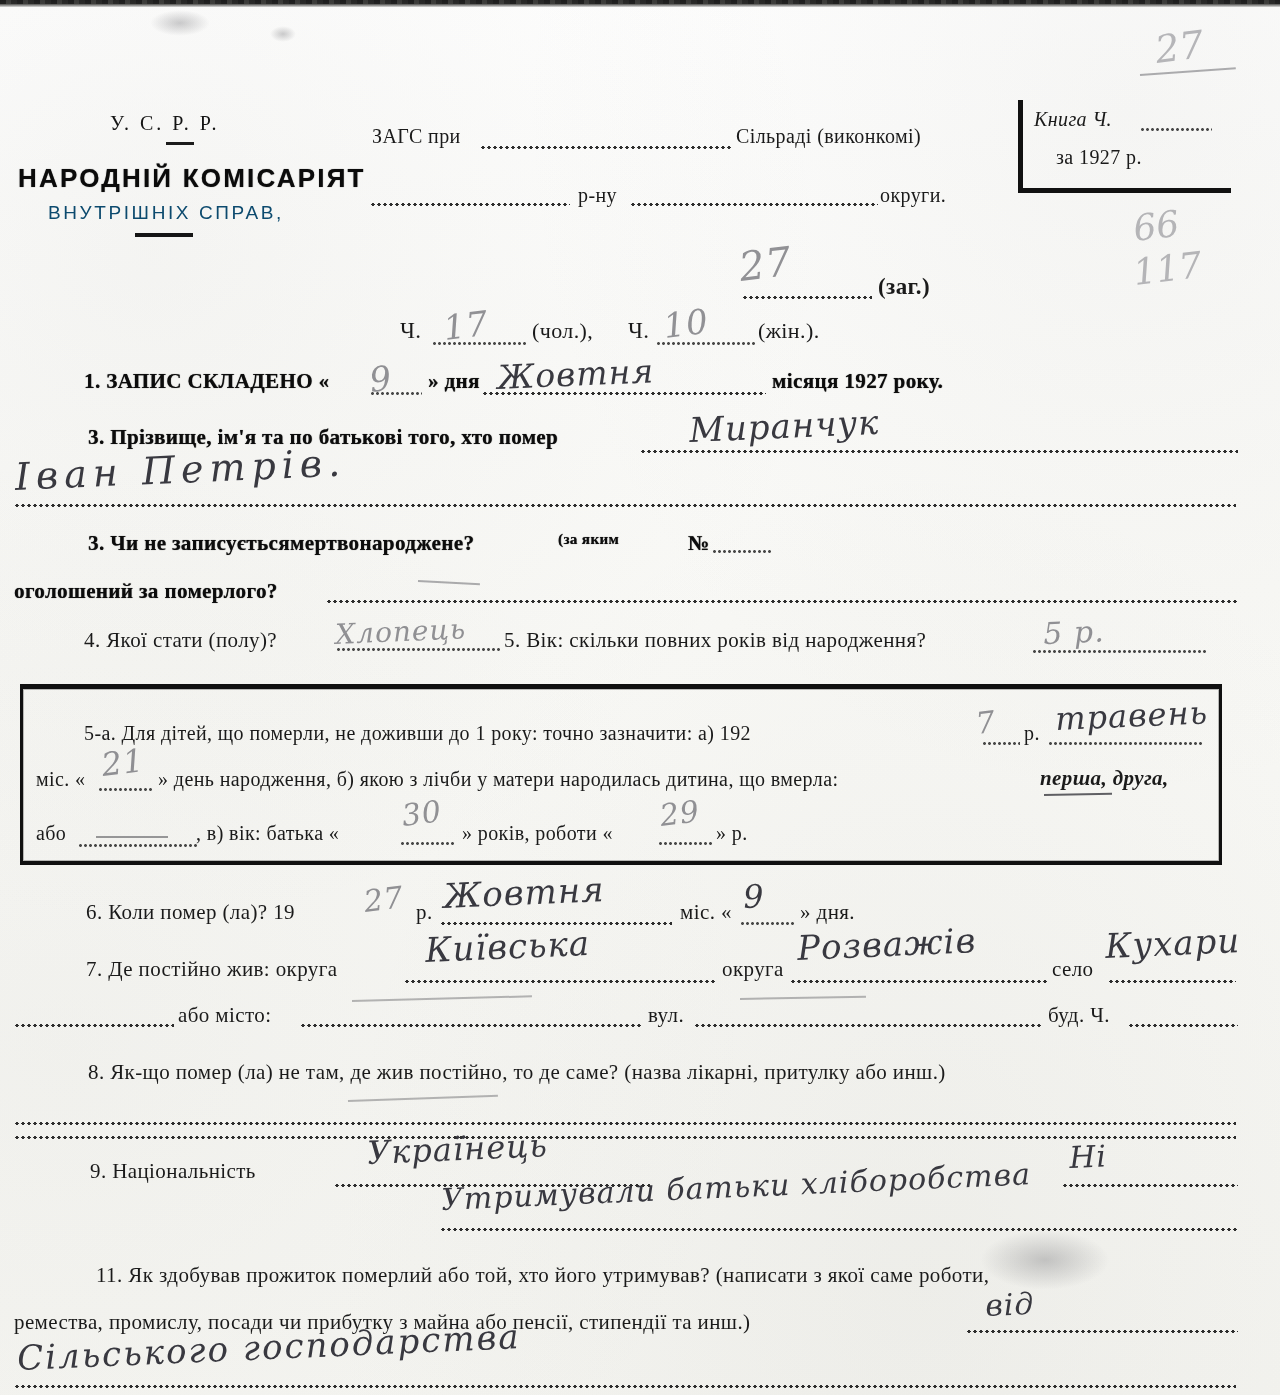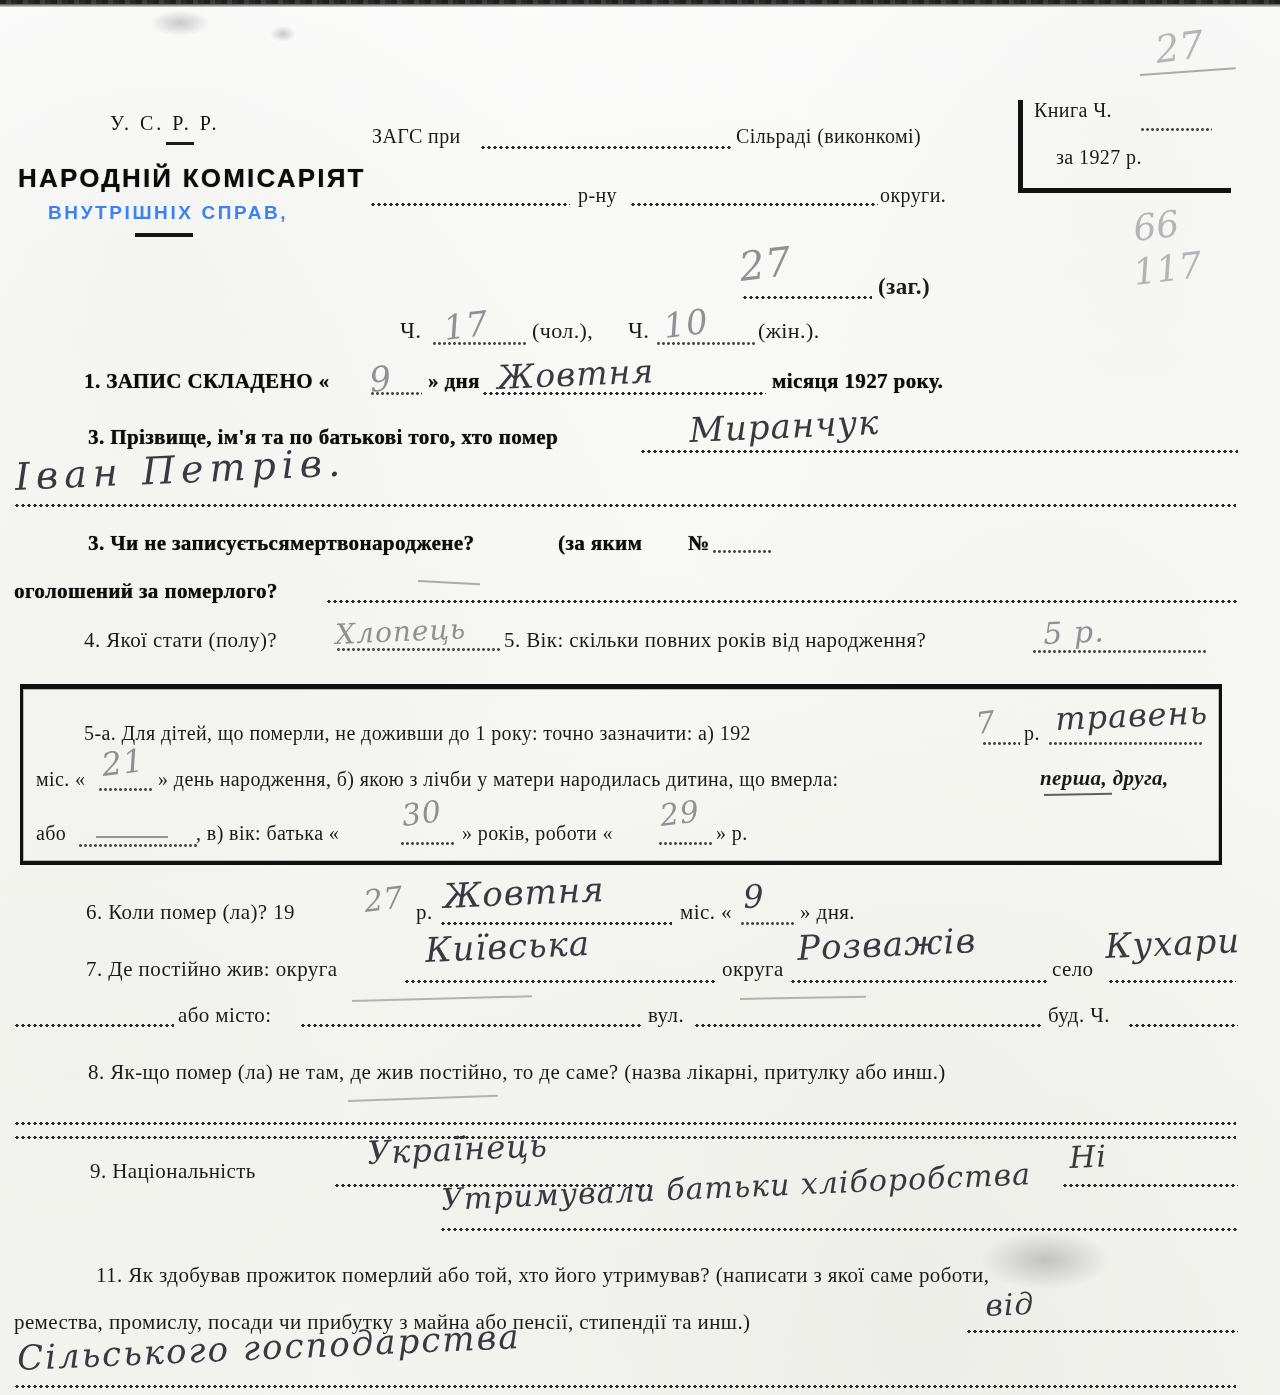--- a/index.html
+++ b/index.html
@@ -69,22 +69,21 @@
     font-weight: bold;
     font-size: 26px;
     letter-spacing: 2.2px;
     color: #0b0b0b;
     text-shadow: 0 0 1px rgba(0,0,0,.6);
   }
   .vnutr {
     font-family: "Liberation Sans", sans-serif;
     font-size: 19px;
     letter-spacing: 2.6px;
-    color: #3b82f6;
-    font-weight: bold;
+    color: #0c4a6e;
   }
   .rule-s { position:absolute; height:3px; background:#1c1c1c; }
   .rule-d { position:absolute; height:4px; background:#151515; }
 
   
   .title-main {
     font-family: "Liberation Sans", sans-serif;
     font-weight: bold;
     font-size: 41px;
     letter-spacing: 1px;
@@ -181,21 +180,21 @@
   <div class="t form-text" style="left:372px;top:125px;">ЗАГС при</div>
   <div class="dots" style="left:480px;top:146px;width:252px;"></div>
   <div class="t form-text" style="left:736px;top:125px;">Сільраді (виконкомі)</div>
 
   <div class="dots" style="left:370px;top:203px;width:200px;"></div>
   <div class="t form-text" style="left:578px;top:184px;">р-ну</div>
   <div class="dots" style="left:630px;top:203px;width:248px;"></div>
   <div class="t form-text" style="left:880px;top:184px;">округи.</div>
 
   <div class="bracket" style="left:1018px;top:100px;width:208px;height:88px;"></div>
-  <div class="t form-text" style="left:1034px;top:99px;">Книга Ч.</div>
+  <div class="t form-text" style="left:1034px;top:108px;font-style:italic;">Книга Ч.</div>
   <div class="dots fine" style="left:1140px;top:128px;width:72px;"></div>
   <div class="t form-text" style="left:1056px;top:146px;">за 1927 р.</div>
 
   <div class="scribble hw-lg sk2" style="left:1158px;top:28px;font-size:38px;">27</div>
   <div class="underline-hand" style="left:1140px;top:74px;width:96px;transform:rotate(-4deg);opacity:.4;"></div>
   <div class="scribble hw-lg sk2" style="left:1136px;top:208px;font-size:36px;">66</div>
   <div class="scribble hw-lg sk2" style="left:1136px;top:252px;font-size:36px;">117</div>
 
   <div class="hw hw-pencil sk2" style="left:742px;top:244px;font-size:40px;">27</div>
   <div class="dots" style="left:742px;top:296px;width:130px;"></div>
@@ -220,21 +219,21 @@
   <div class="t form-text heavy" style="left:772px;top:369px;font-size:21px;">місяця 1927 року.</div>
 
   <div class="t form-text heavy" style="left:88px;top:425px;font-size:21px;">3. Прізвище, ім'я та по батькові того, хто помер</div>
   <div class="hw hw-ink sk3" style="left:690px;top:410px;font-size:34px;">Миранчук</div>
   <div class="dots" style="left:640px;top:450px;width:598px;"></div>
   <div class="hw hw-ink sk3" style="left:16px;top:455px;font-size:38px;letter-spacing:6px;">Іван Петрів.</div>
   <div class="dots" style="left:14px;top:504px;width:1222px;"></div>
 
   <div class="t form-text heavy" style="left:88px;top:531px;font-size:21px;">3. Чи не записується</div>
   <div class="t form-text heavy" style="left:290px;top:531px;font-size:21px;">мертвонароджене?</div>
-  <div class="t form-text heavy" style="left:558px;top:531px;font-size:21px;text-align:right;">(за яким</div>
+  <div class="t form-text heavy" style="left:558px;top:531px;font-size:15px;text-align:right;">(за яким</div>
   <div class="t form-text heavy" style="left:688px;top:531px;font-size:21px;">№</div>
   <div class="dots fine" style="left:712px;top:550px;width:60px;"></div>
   <div class="t form-text heavy" style="left:14px;top:579px;font-size:21px;">оголошений за померлого?</div>
   <div class="dots" style="left:326px;top:600px;width:912px;"></div>
   <div class="underline-hand" style="left:418px;top:580px;width:62px;transform:rotate(3deg);opacity:.4;"></div>
 
   <div class="t form-text" style="left:84px;top:628px;font-size:21px;">4. Якої стати (полу)?</div>
   <div class="hw hw-pencil sk3" style="left:336px;top:618px;font-size:28px;">Хлопець</div>
   <div class="dots fine" style="left:336px;top:648px;width:164px;"></div>
   <div class="t form-text" style="left:504px;top:628px;font-size:21px;">5. Вік: скільки повних років від народження?</div>

